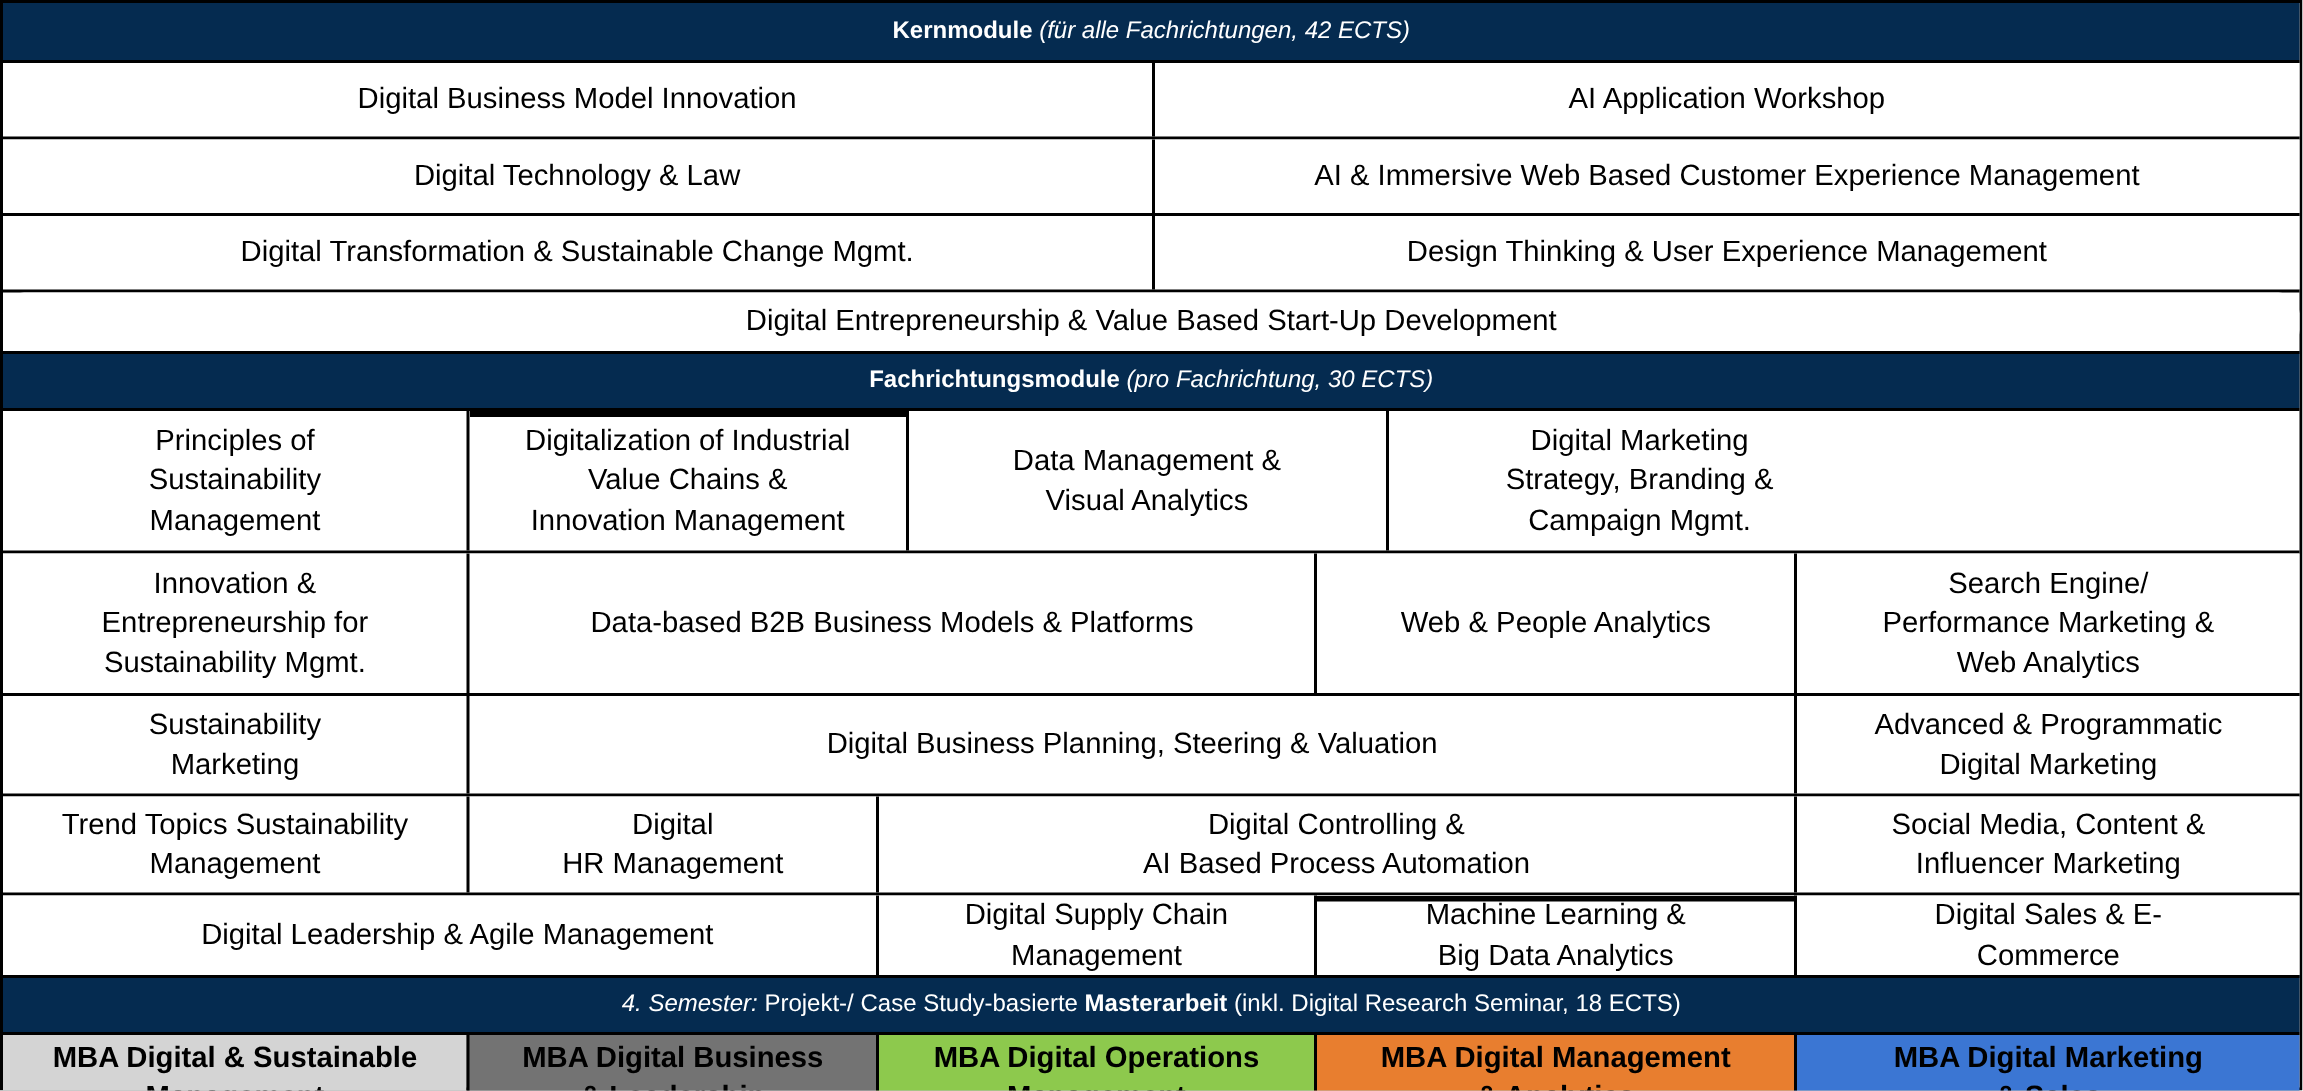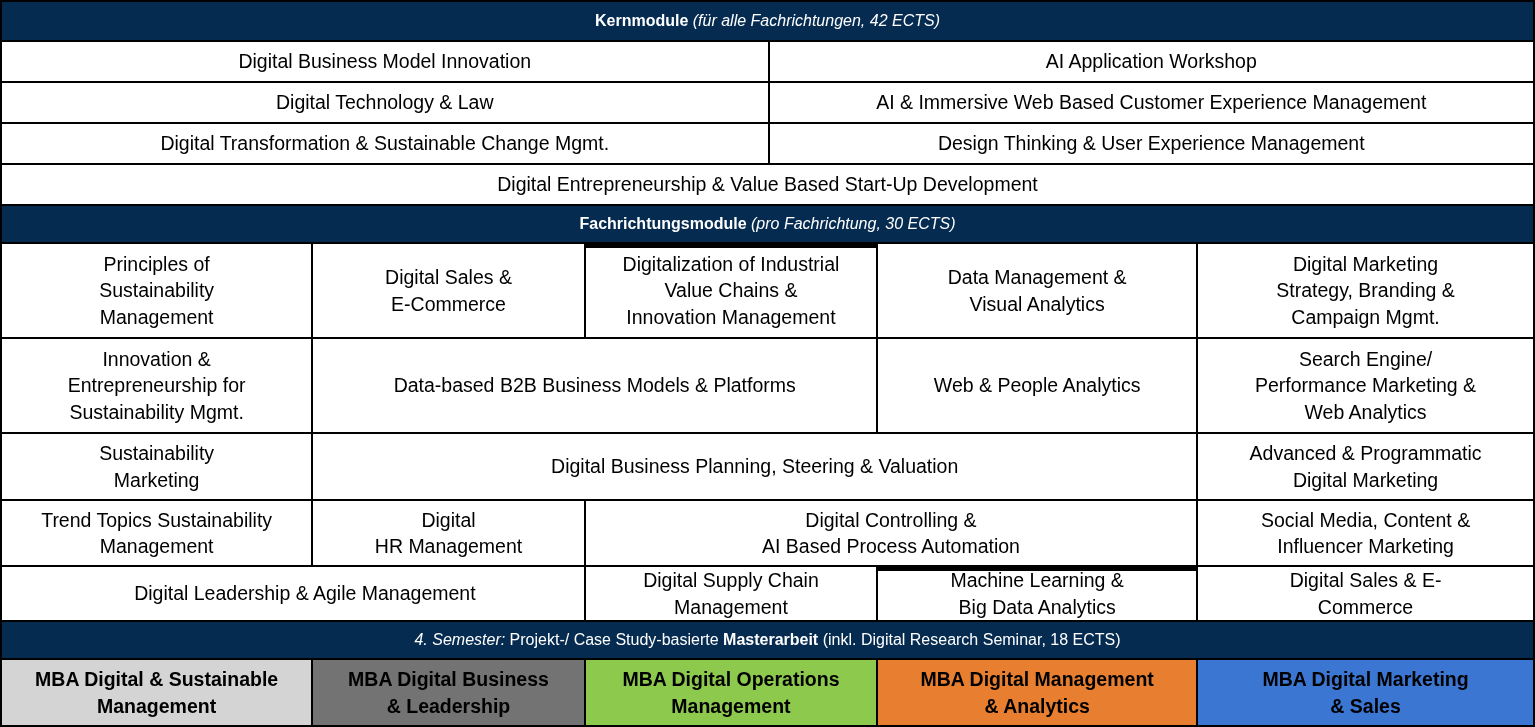--- a/index.html
+++ b/index.html
@@ -16,21 +16,21 @@
     text-align:center;font-size:16px;height:38px;
   }
   .banner .b{font-weight:bold;}
   .banner .i{font-style:italic;}
   .cell{
     box-sizing:border-box;display:flex;align-items:center;justify-content:center;
     text-align:center;font-size:19.5px;line-height:1.35;padding:2px 8px;
     white-space:pre-line;background:#fff;
   }
   .cell + .cell{border-left:2px solid #000;}
-  .kern-row{height:41px;}
+  .kern-row{height:51px;}
   .kern-row .cell{width:50%;}
   .full-row{height:41px;}
   .full-row .cell{width:100%;border-radius:14px;}
   .spec-r1{height:95px;}
   .spec-r2{height:95px;}
   .spec-r3{height:67px;}
   .spec-r4{height:66px;}
   .spec-r5{height:55px;}
   .banner2{height:38px;}
   .w1{width:20.2%;}
@@ -72,22 +72,20 @@
   </div>
 
   <div class="row banner banner2">
     <span><span class="b">Fachrichtungsmodule</span><span class="i"> (pro Fachrichtung, 30 ECTS)</span></span>
   </div>
 
   <div class="row spec-r1">
     <div class="cell w1">Principles of
 Sustainability
 Management</div>
-    <div class="cell w2">Digital Sales &amp;
-E-Commerce</div>
     <div class="cell w3 thick-top">Digitalization of Industrial
 Value Chains &amp;
 Innovation Management</div>
     <div class="cell w4">Data Management &amp;
 Visual Analytics</div>
     <div class="cell w5">Digital Marketing
 Strategy, Branding &amp;
 Campaign Mgmt.</div>
   </div>
 

